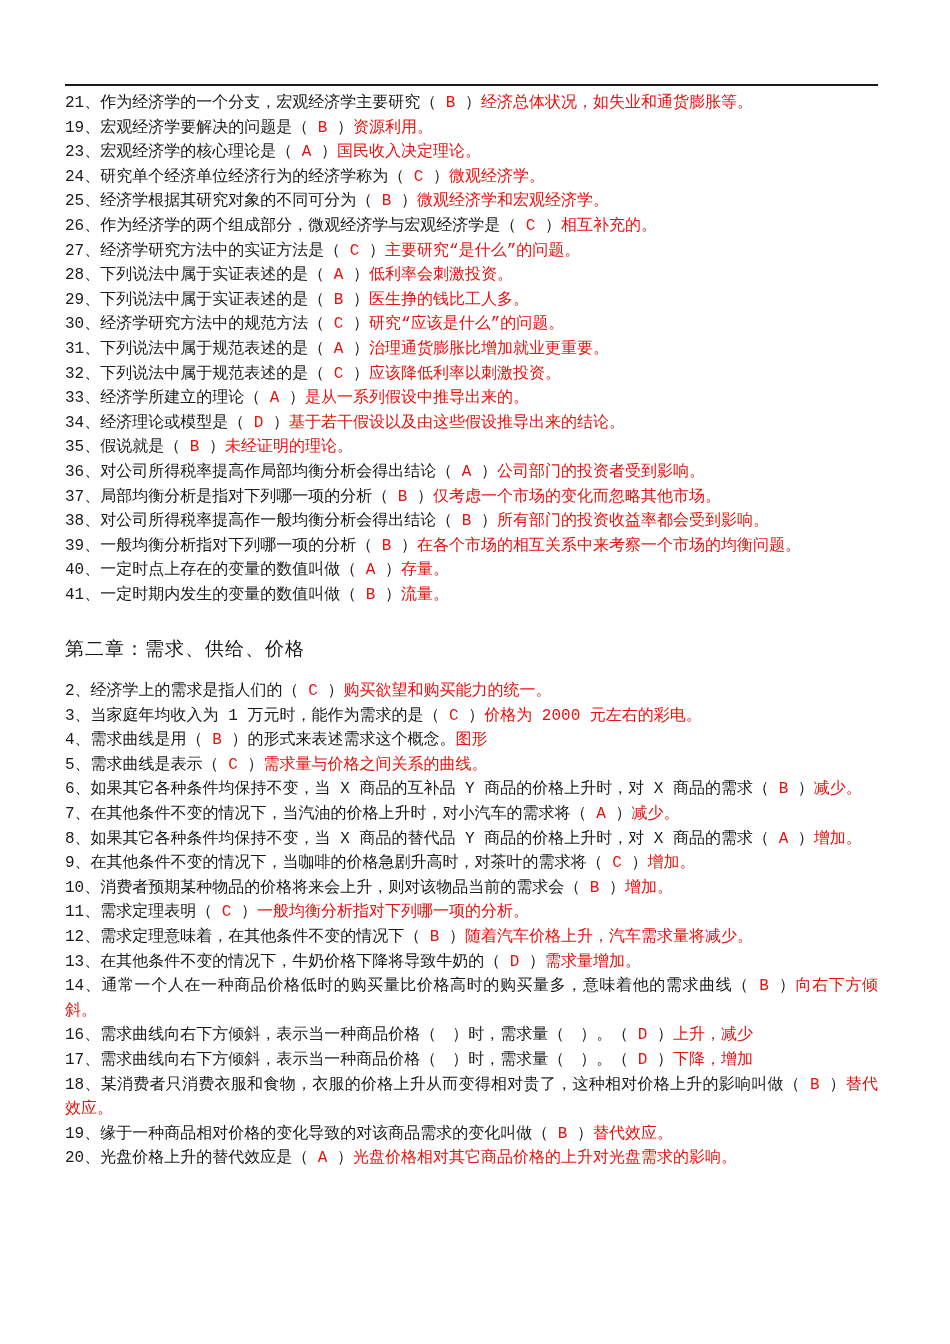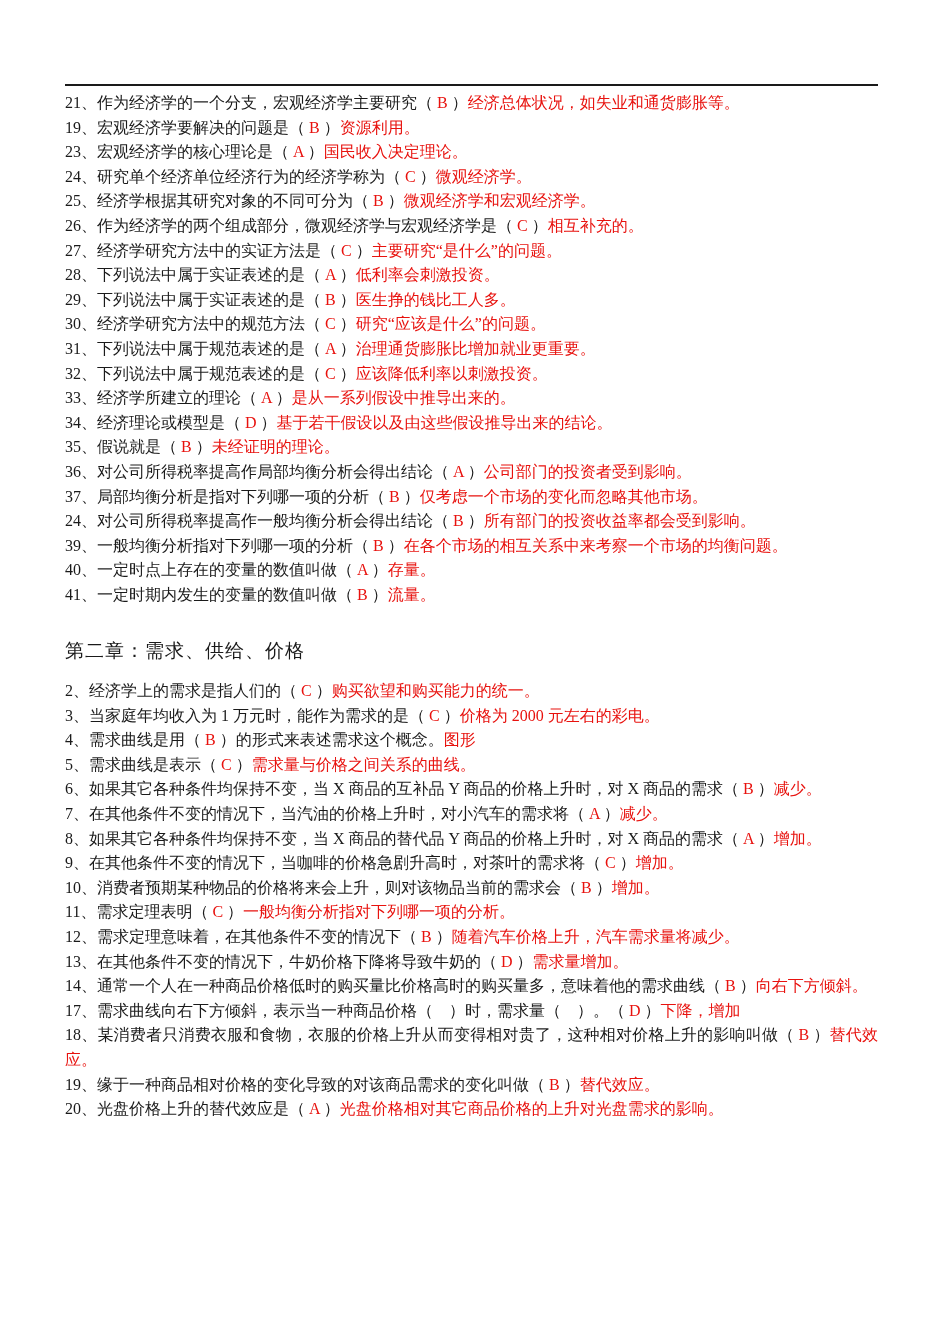--- a/index.html
+++ b/index.html
@@ -9,21 +9,21 @@
     --bg: #ffffff;
   }
   html, body { margin: 0; padding: 0; background: var(--bg); }
   .page {
     position: relative;
     width: 950px;
     height: 1344px;
     box-sizing: border-box;
     background: var(--bg);
     padding: 84px 72px 0 65px;
-    font-family: Liberation Serif, serif;
+    font-family: Liberation Mono, monospace;
     overflow: hidden;
   }
   .top-rule {
     border: none;
     border-top: 2px solid var(--rule);
     margin: 0 0 5px 0;
   }
   .question-list { margin: 0; padding: 0; }
   .question-line {
     margin: 0;
@@ -59,38 +59,39 @@
       <p class="question-line"><span class="seg-black">28、下列说法中属于实证表述的是（ </span><span class="seg-red">A</span><span class="seg-black"> ）</span><span class="seg-red">低利率会刺激投资。</span></p>
       <p class="question-line"><span class="seg-black">29、下列说法中属于实证表述的是（ </span><span class="seg-red">B</span><span class="seg-black"> ）</span><span class="seg-red">医生挣的钱比工人多。</span></p>
       <p class="question-line"><span class="seg-black">30、经济学研究方法中的规范方法（ </span><span class="seg-red">C</span><span class="seg-black"> ）</span><span class="seg-red">研究“应该是什么”的问题。</span></p>
       <p class="question-line"><span class="seg-black">31、下列说法中属于规范表述的是（ </span><span class="seg-red">A</span><span class="seg-black"> ）</span><span class="seg-red">治理通货膨胀比增加就业更重要。</span></p>
       <p class="question-line"><span class="seg-black">32、下列说法中属于规范表述的是（ </span><span class="seg-red">C</span><span class="seg-black"> ）</span><span class="seg-red">应该降低利率以刺激投资。</span></p>
       <p class="question-line"><span class="seg-black">33、经济学所建立的理论（ </span><span class="seg-red">A</span><span class="seg-black"> ）</span><span class="seg-red">是从一系列假设中推导出来的。</span></p>
       <p class="question-line"><span class="seg-black">34、经济理论或模型是（ </span><span class="seg-red">D</span><span class="seg-black"> ）</span><span class="seg-red">基于若干假设以及由这些假设推导出来的结论。</span></p>
       <p class="question-line"><span class="seg-black">35、假说就是（ </span><span class="seg-red">B</span><span class="seg-black"> ）</span><span class="seg-red">未经证明的理论。</span></p>
       <p class="question-line"><span class="seg-black">36、对公司所得税率提高作局部均衡分析会得出结论（ </span><span class="seg-red">A</span><span class="seg-black"> ）</span><span class="seg-red">公司部门的投资者受到影响。</span></p>
       <p class="question-line"><span class="seg-black">37、局部均衡分析是指对下列哪一项的分析（ </span><span class="seg-red">B</span><span class="seg-black"> ）</span><span class="seg-red">仅考虑一个市场的变化而忽略其他市场。</span></p>
-      <p class="question-line"><span class="seg-black">24、对公司所得税率提高作一般均衡分析会得出结论（ </span><span class="seg-red">B</span><span class="seg-black"> ）</span><span class="seg-red">所有部门的投资收益率都会受到影响。</span></p>
+      <p class="question-line"><span class="seg-black">38、对公司所得税率提高作一般均衡分析会得出结论（ </span><span class="seg-red">B</span><span class="seg-black"> ）</span><span class="seg-red">所有部门的投资收益率都会受到影响。</span></p>
       <p class="question-line"><span class="seg-black">39、一般均衡分析指对下列哪一项的分析（ </span><span class="seg-red">B</span><span class="seg-black"> ）</span><span class="seg-red">在各个市场的相互关系中来考察一个市场的均衡问题。</span></p>
       <p class="question-line"><span class="seg-black">40、一定时点上存在的变量的数值叫做（ </span><span class="seg-red">A</span><span class="seg-black"> ）</span><span class="seg-red">存量。</span></p>
       <p class="question-line"><span class="seg-black">41、一定时期内发生的变量的数值叫做（ </span><span class="seg-red">B</span><span class="seg-black"> ）</span><span class="seg-red">流量。</span></p>
     </div>
   <h1 class="chapter-heading">第二章：需求、供给、价格</h1>
   <div class="question-list">
       <p class="question-line"><span class="seg-black">2、经济学上的需求是指人们的（ </span><span class="seg-red">C</span><span class="seg-black"> ）</span><span class="seg-red">购买欲望和购买能力的统一。</span></p>
       <p class="question-line"><span class="seg-black">3、当家庭年均收入为 1 万元时，能作为需求的是（ </span><span class="seg-red">C</span><span class="seg-black"> ）</span><span class="seg-red">价格为 2000 元左右的彩电。</span></p>
       <p class="question-line"><span class="seg-black">4、需求曲线是用（ </span><span class="seg-red">B</span><span class="seg-black"> ）的形式来表述需求这个概念。</span><span class="seg-red">图形</span></p>
       <p class="question-line"><span class="seg-black">5、需求曲线是表示（ </span><span class="seg-red">C</span><span class="seg-black"> ）</span><span class="seg-red">需求量与价格之间关系的曲线。</span></p>
       <p class="question-line"><span class="seg-black">6、如果其它各种条件均保持不变，当 X 商品的互补品 Y 商品的价格上升时，对 X 商品的需求（ </span><span class="seg-red">B</span><span class="seg-black"> ）</span><span class="seg-red">减少。</span></p>
       <p class="question-line"><span class="seg-black">7、在其他条件不变的情况下，当汽油的价格上升时，对小汽车的需求将（ </span><span class="seg-red">A</span><span class="seg-black"> ）</span><span class="seg-red">减少。</span></p>
       <p class="question-line"><span class="seg-black">8、如果其它各种条件均保持不变，当 X 商品的替代品 Y 商品的价格上升时，对 X 商品的需求（ </span><span class="seg-red">A</span><span class="seg-black"> ）</span><span class="seg-red">增加。</span></p>
       <p class="question-line"><span class="seg-black">9、在其他条件不变的情况下，当咖啡的价格急剧升高时，对茶叶的需求将（ </span><span class="seg-red">C</span><span class="seg-black"> ）</span><span class="seg-red">增加。</span></p>
       <p class="question-line"><span class="seg-black">10、消费者预期某种物品的价格将来会上升，则对该物品当前的需求会（ </span><span class="seg-red">B</span><span class="seg-black"> ）</span><span class="seg-red">增加。</span></p>
       <p class="question-line"><span class="seg-black">11、需求定理表明（ </span><span class="seg-red">C</span><span class="seg-black"> ）</span><span class="seg-red">一般均衡分析指对下列哪一项的分析。</span></p>
       <p class="question-line"><span class="seg-black">12、需求定理意味着，在其他条件不变的情况下（ </span><span class="seg-red">B</span><span class="seg-black"> ）</span><span class="seg-red">随着汽车价格上升，汽车需求量将减少。</span></p>
       <p class="question-line"><span class="seg-black">13、在其他条件不变的情况下，牛奶价格下降将导致牛奶的（ </span><span class="seg-red">D</span><span class="seg-black"> ）</span><span class="seg-red">需求量增加。</span></p>
       <p class="question-line"><span class="seg-black">14、通常一个人在一种商品价格低时的购买量比价格高时的购买量多，意味着他的需求曲线（ </span><span class="seg-red">B</span><span class="seg-black"> ）</span><span class="seg-red">向右下方倾斜。</span></p>
+      <p class="question-line"><span class="seg-black">16、需求曲线向右下方倾斜，表示当一种商品价格（　）时，需求量（　）。（ </span><span class="seg-red">D</span><span class="seg-black"> ）</span><span class="seg-red">上升，减少</span></p>
       <p class="question-line"><span class="seg-black">17、需求曲线向右下方倾斜，表示当一种商品价格（　）时，需求量（　）。（ </span><span class="seg-red">D</span><span class="seg-black"> ）</span><span class="seg-red">下降，增加</span></p>
       <p class="question-line"><span class="seg-black">18、某消费者只消费衣服和食物，衣服的价格上升从而变得相对贵了，这种相对价格上升的影响叫做（ </span><span class="seg-red">B</span><span class="seg-black"> ）</span><span class="seg-red">替代效应。</span></p>
       <p class="question-line"><span class="seg-black">19、缘于一种商品相对价格的变化导致的对该商品需求的变化叫做（ </span><span class="seg-red">B</span><span class="seg-black"> ）</span><span class="seg-red">替代效应。</span></p>
       <p class="question-line"><span class="seg-black">20、光盘价格上升的替代效应是（ </span><span class="seg-red">A</span><span class="seg-black"> ）</span><span class="seg-red">光盘价格相对其它商品价格的上升对光盘需求的影响。</span></p>
     </div>
 </div>
 
 </body></html>

